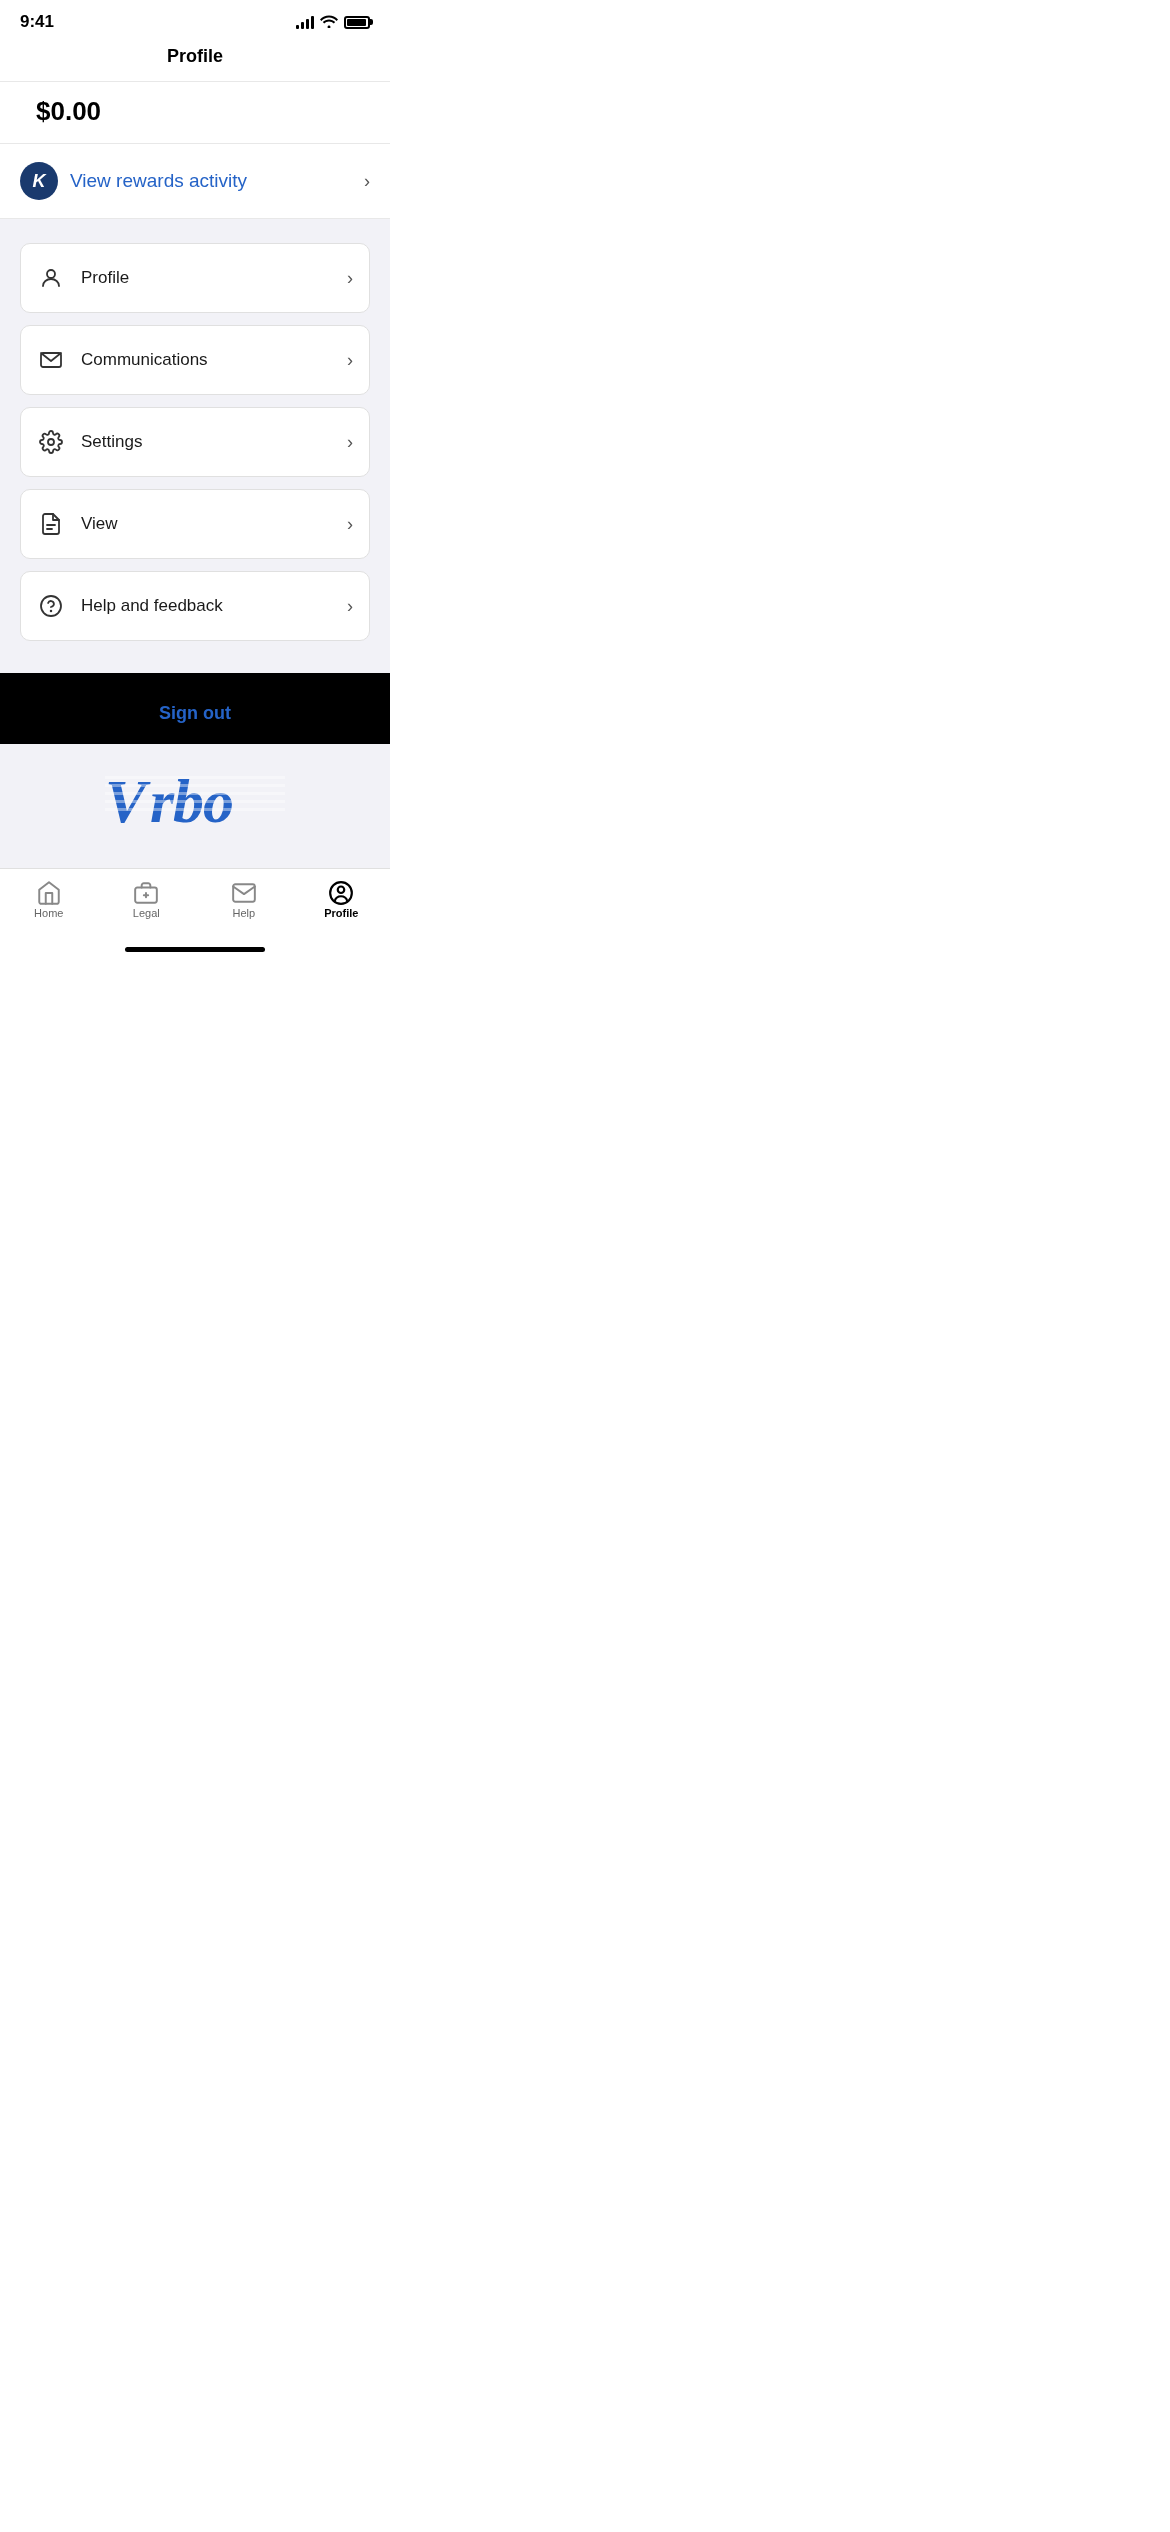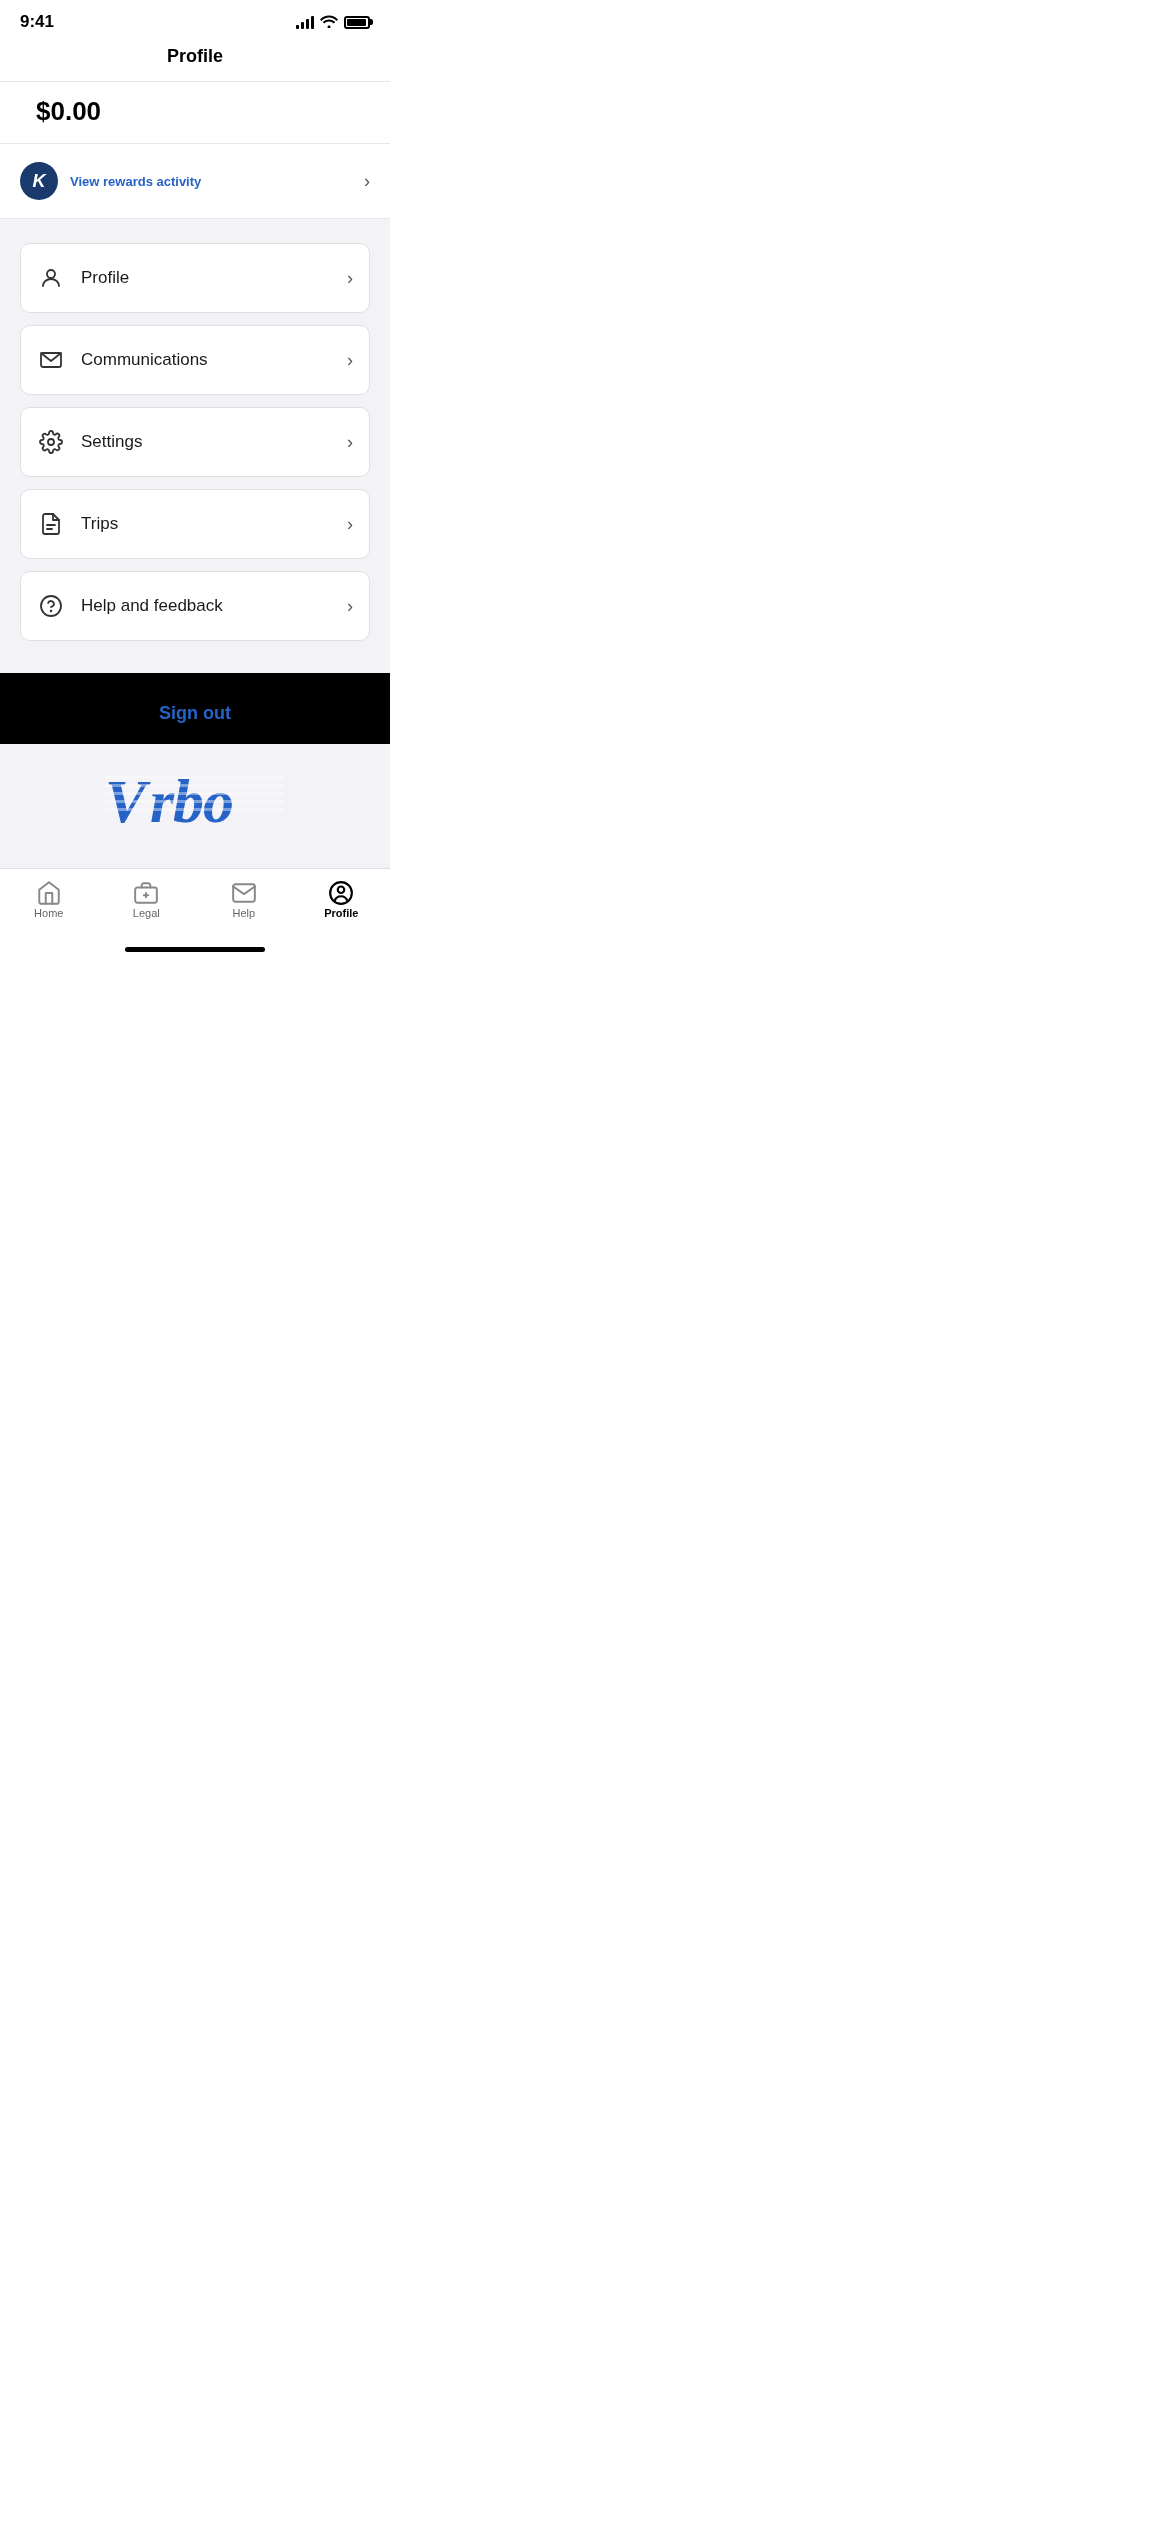--- a/index.html
+++ b/index.html
@@ -127,22 +127,22 @@
       display: flex;
       align-items: center;
       justify-content: center;
       color: #fff;
       font-size: 18px;
       font-weight: 700;
       font-style: italic;
     }
     .rewards-link {
       color: #2563c7;
-      font-size: 13px;
-      font-weight: 700;
+      font-size: 19px;
+      font-weight: 400;
       text-decoration: none;
     }
     .chevron-right {
       color: #555;
       font-size: 18px;
     }
 
     
     .gray-section {
       background: #f2f2f7;
@@ -362,21 +362,21 @@
   <div class="menu-item">
     <div class="menu-item-left">
       <div class="menu-icon">
         <svg viewBox="0 0 24 24" fill="none" stroke="#333" stroke-width="1.8" stroke-linecap="round" stroke-linejoin="round">
           <path d="M14 2H6a2 2 0 0 0-2 2v16a2 2 0 0 0 2 2h12a2 2 0 0 0 2-2V8z"></path>
           <polyline points="14,2 14,8 20,8"></polyline>
           <line x1="8" y1="13" x2="16" y2="13"></line>
           <line x1="8" y1="17" x2="13" y2="17"></line>
         </svg>
       </div>
-      <span class="menu-label">Trips</span>
+      <span class="menu-label">View</span>
     </div>
     <span class="menu-chevron">›</span>
   </div>
 
   <div class="menu-item">
     <div class="menu-item-left">
       <div class="menu-icon">
         <svg viewBox="0 0 24 24" fill="none" stroke="#333" stroke-width="1.8" stroke-linecap="round" stroke-linejoin="round">
           <circle cx="12" cy="12" r="10"></circle>
           <path d="M9.09 9a3 3 0 0 1 5.83 1c0 2-3 3-3 3"></path>

